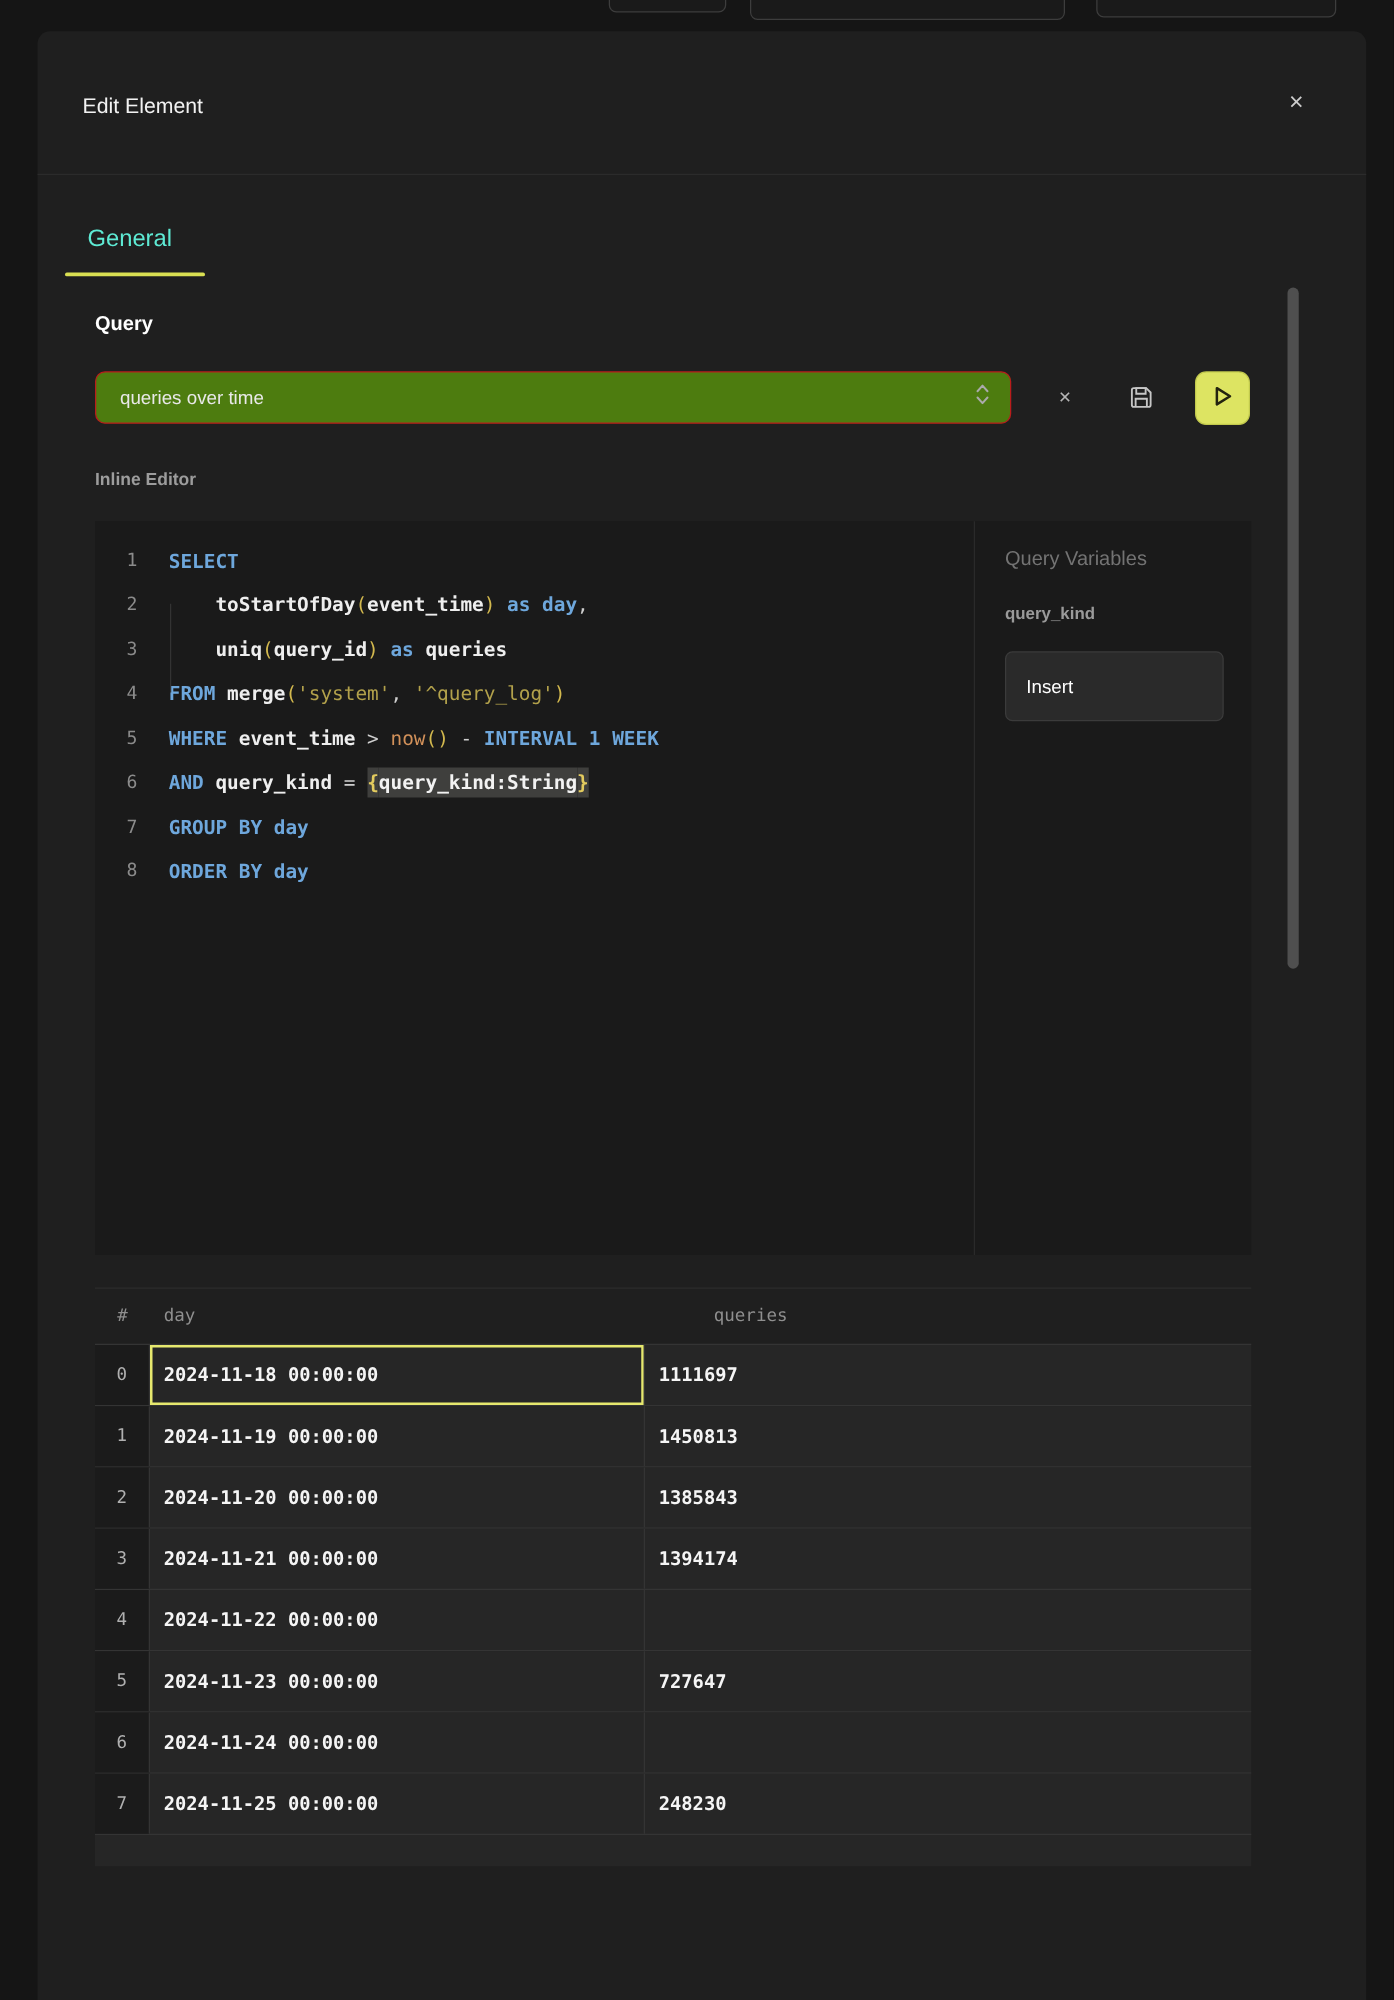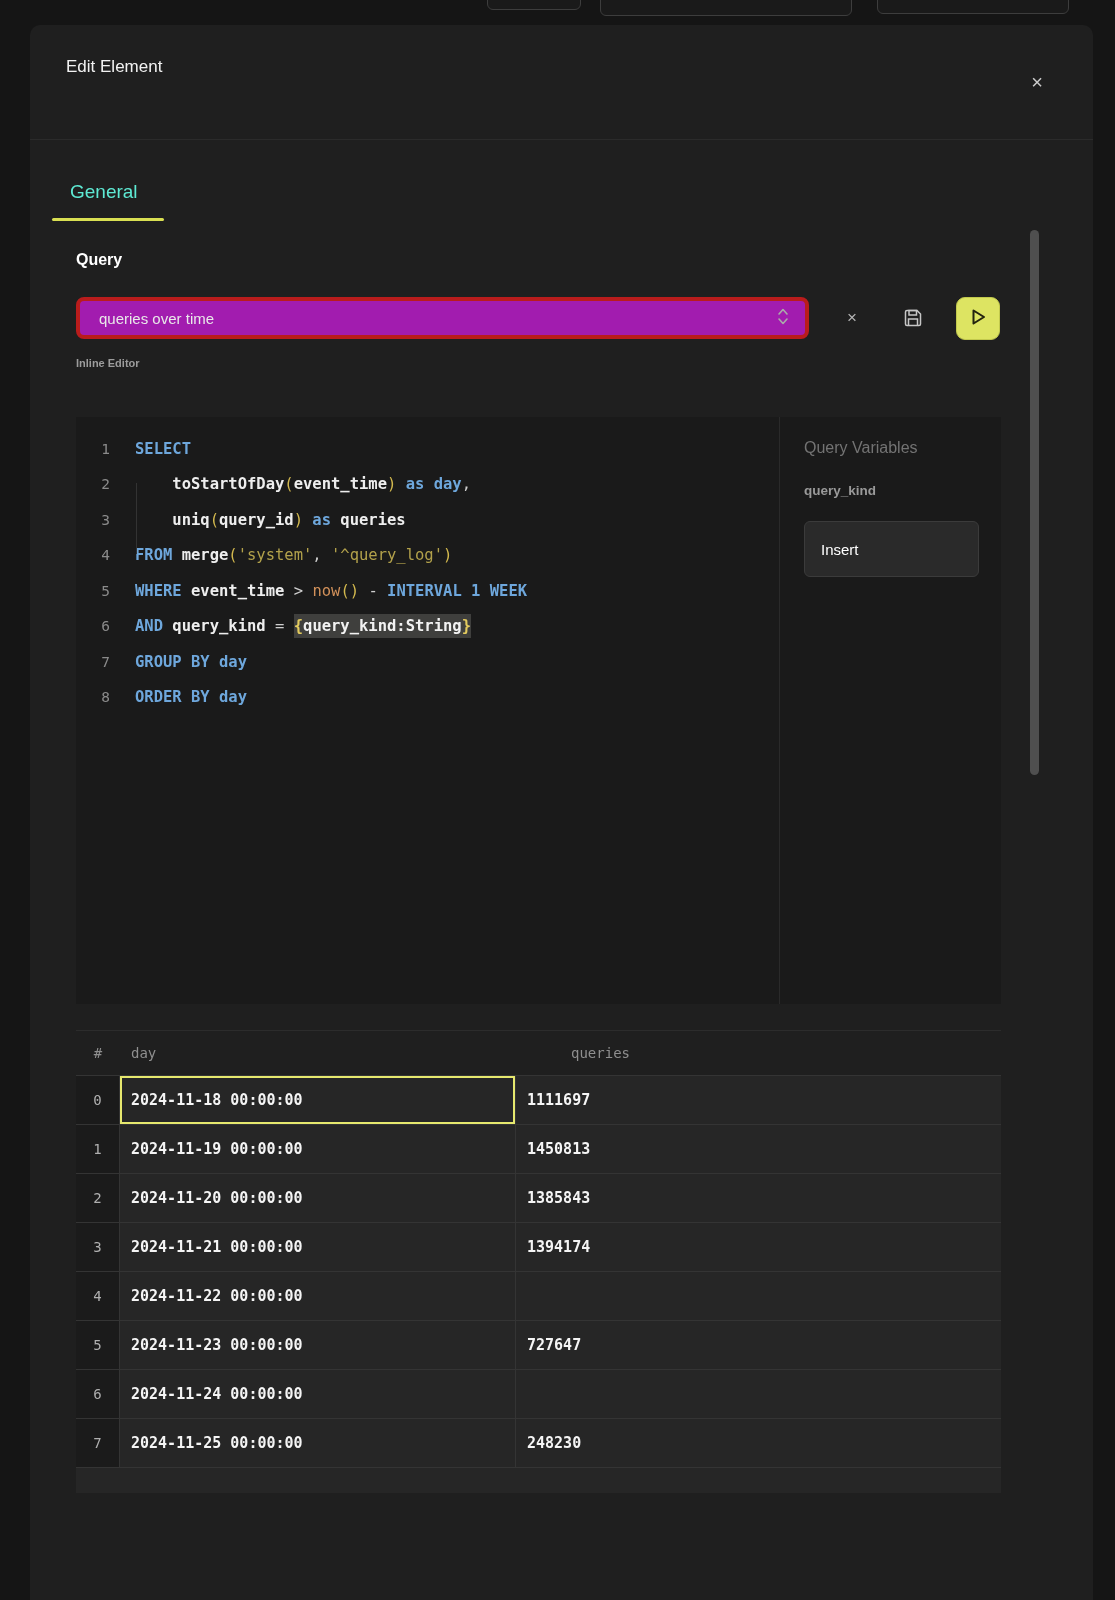--- a/index.html
+++ b/index.html
@@ -11,48 +11,48 @@
   
   .remnant { position:absolute; background:#1a1a1a; border:1px solid #3d3d3d; border-radius:6px; }
   .remnant.r1 { left:487px; top:-8px; width:94px; height:18px; }
   .remnant.r2 { left:600px; top:-8px; width:252px; height:24px; }
   .remnant.r3 { left:877px; top:-10px; width:192px; height:24px; }
 
   .modal {
     position:absolute; left:30px; top:25px; width:1063px; height:1575px;
     background:#1f1f1f; border-radius:10px 10px 0 0;
   }
-  .modal-title { position:absolute; left:36px; top:32px; font-size:17px; font-weight:500; color:#f2f2f2; }
+  .modal-title { position:absolute; left:36px; top:50px; font-size:17px; font-weight:500; color:#f2f2f2; }
   .close-btn {
     position:absolute; left:992px; top:42px; width:30px; height:30px;
     background:none; border:none; color:#cccccc; font-size:20px; cursor:pointer; line-height:30px; text-align:center;
   }
   .header-divider { position:absolute; left:0; top:114px; width:100%; height:1px; background:#2b2b2b; }
 
   .tab { position:absolute; left:40px; top:156px; cursor:pointer; }
   .tab-label { font-size:19px; font-weight:500; color:#5eead4; }
   .tab-underline { position:absolute; left:-18px; top:37px; width:112px; height:3px; background:#d9df52; border-radius:2px; }
 
   .query-heading { position:absolute; left:46px; top:226px; font-size:16px; font-weight:700; color:#ffffff; }
 
   .query-select {
     position:absolute; left:46px; top:272px; width:733px; height:42px;
-    background:#a21caf; border:4px solid #b91c1c; border-radius:8px;
+    background:#4d7c0f; border:1px solid #b91c1c; border-radius:8px;
     display:flex; align-items:center; padding:0 16px 0 19px; cursor:pointer;
   }
   .query-select-value { font-size:15px; color:#e9e9e9; flex:1; }
   .icon-btn { background:none; border:none; cursor:pointer; position:absolute; display:flex; align-items:center; justify-content:center; }
   .clear-btn { left:806px; top:278px; width:32px; height:30px; color:#b4b4b4; font-size:17px; }
   .save-btn { left:864px; top:275px; width:38px; height:36px; }
   .play-btn {
     position:absolute; left:926px; top:272px; width:44px; height:43px;
     background:#dde462; border:1.5px solid #c2c94d; border-radius:9px;
     display:flex; align-items:center; justify-content:center; cursor:pointer;
   }
-  .inline-label { position:absolute; left:46px; top:332px; font-size:11px; font-weight:600; color:#9c9c9c; }
+  .inline-label { position:absolute; left:46px; top:350px; font-size:14px; font-weight:600; color:#9c9c9c; }
 
   .editor {
     position:absolute; left:46px; top:392px; width:925px; height:587px;
     background:#1a1a1a; font-family:"DejaVu Sans Mono", monospace;
   }
   .code-area { position:absolute; left:0; top:14px; width:703px; }
   .code-line { display:flex; height:35.5px; align-items:center; font-size:15.5px; }
   .ln { width:34px; text-align:right; color:#8b8b8b; flex-shrink:0; font-size:14.5px; }
   .code { margin-left:25px; white-space:pre; }
   .indent-guide { position:absolute; left:60px; top:66px; width:1px; height:71px; background:#333333; }

